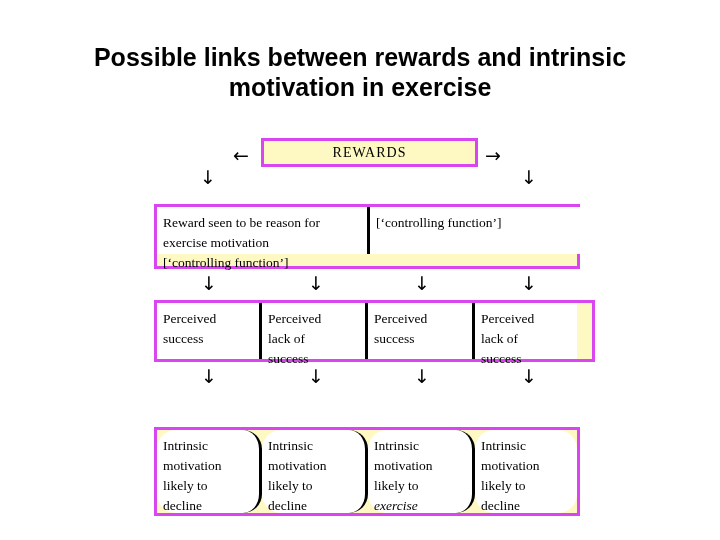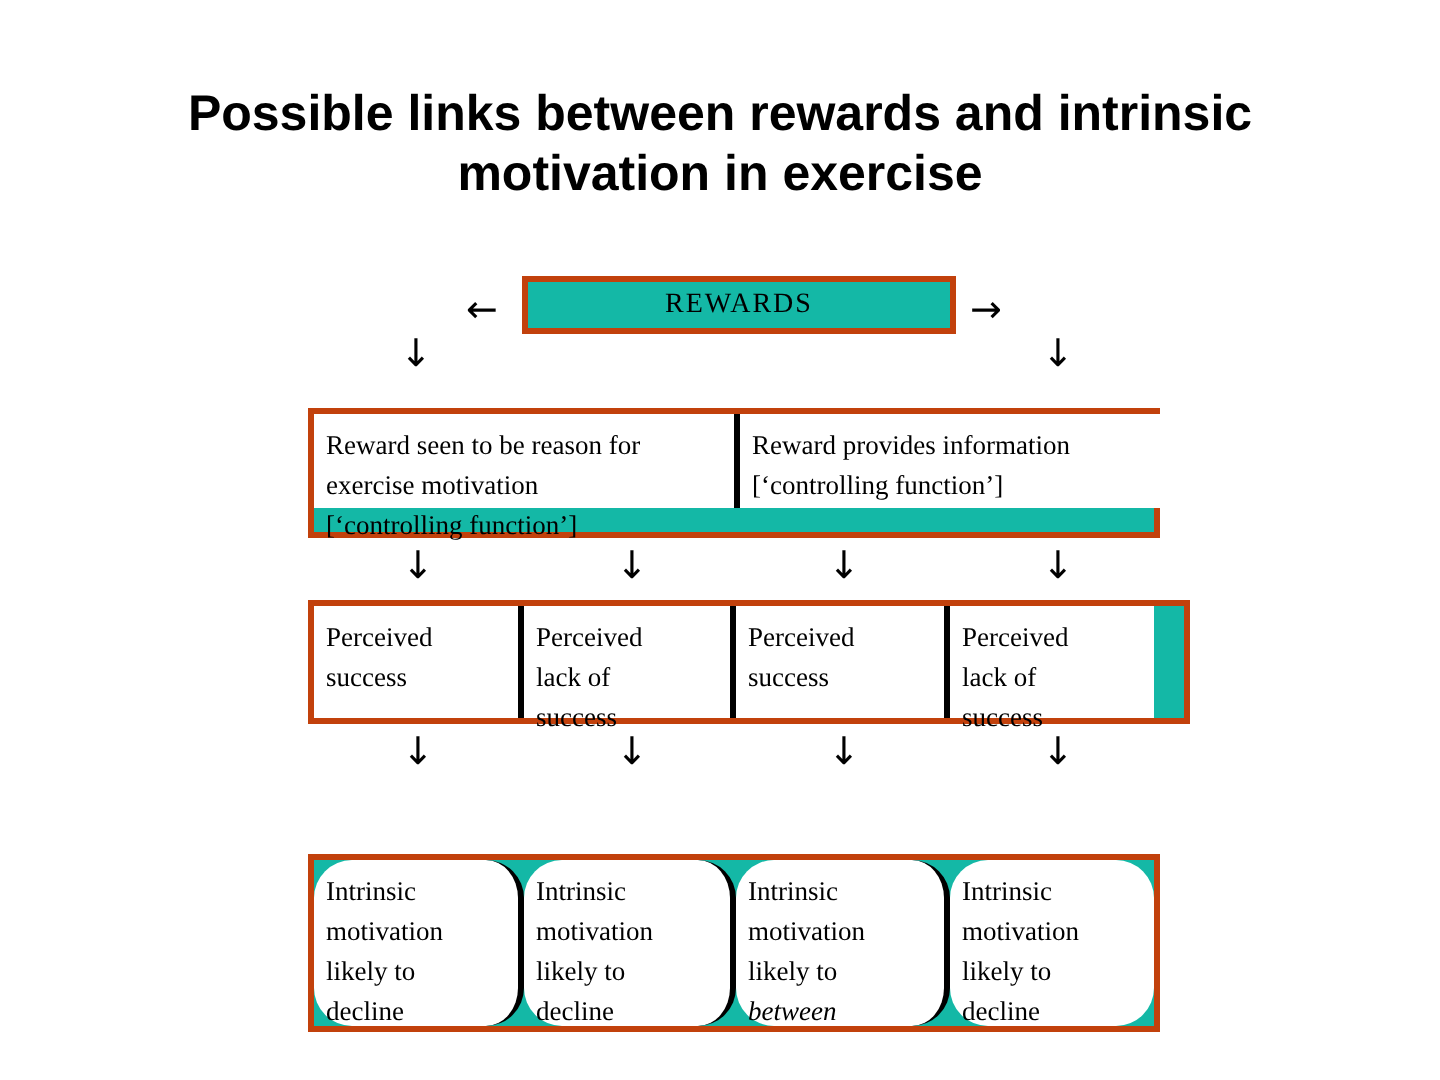--- a/index.html
+++ b/index.html
@@ -35,22 +35,22 @@
     font-size: 25px;
     line-height: 30px;
     color: #000000;
     letter-spacing: 0px;
   }
 
   
   .box {
     position: absolute;
     box-sizing: border-box;
-    border: 3px solid #c2410c;
-    background: #14b8a6;
+    border: 3px solid #d946ef;
+    background: #fef9c3;
   }
   .cell {
     position: absolute;
     box-sizing: border-box;
     background: #ffffff;
     font-size: 13.5px;
     line-height: 20px;
     padding: 6px 0 0 6px;
   }
   .cell-text {
@@ -142,21 +142,20 @@
   <div class="arrow" style="left:197px; top:152px;">↓</div>
   <div class="arrow" style="left:518px; top:152px;">↓</div>
 
   <div class="box" id="row2">
     <div class="cell c0">
       <span class="cell-text">Reward seen to be reason for</span>
       <span class="cell-text">exercise motivation</span>
       <span class="cell-text">[‘controlling function’]</span>
     </div>
     <div class="cell c1">
-      <span class="cell-text">Reward provides information</span>
       <span class="cell-text">[‘controlling function’]</span>
     </div>
   </div>
 
   <div class="arrow" style="left:198px; top:258px;">↓</div>
   <div class="arrow" style="left:305px; top:258px;">↓</div>
   <div class="arrow" style="left:411px; top:258px;">↓</div>
   <div class="arrow" style="left:518px; top:258px;">↓</div>
 
   <div class="box" id="row3">
@@ -195,21 +194,21 @@
     <div class="cell c1">
       <span class="cell-text">Intrinsic
 motivation
 likely to
 </span><span>decline</span>
     </div>
     <div class="cell c2">
       <span class="cell-text">Intrinsic
 motivation
 likely to
-</span><span class="italic">between</span>
+</span><span class="italic">exercise</span>
     </div>
     <div class="cell c3">
       <span class="cell-text">Intrinsic
 motivation
 likely to
 </span><span>decline</span>
     </div>
   </div>
 
 </div>

